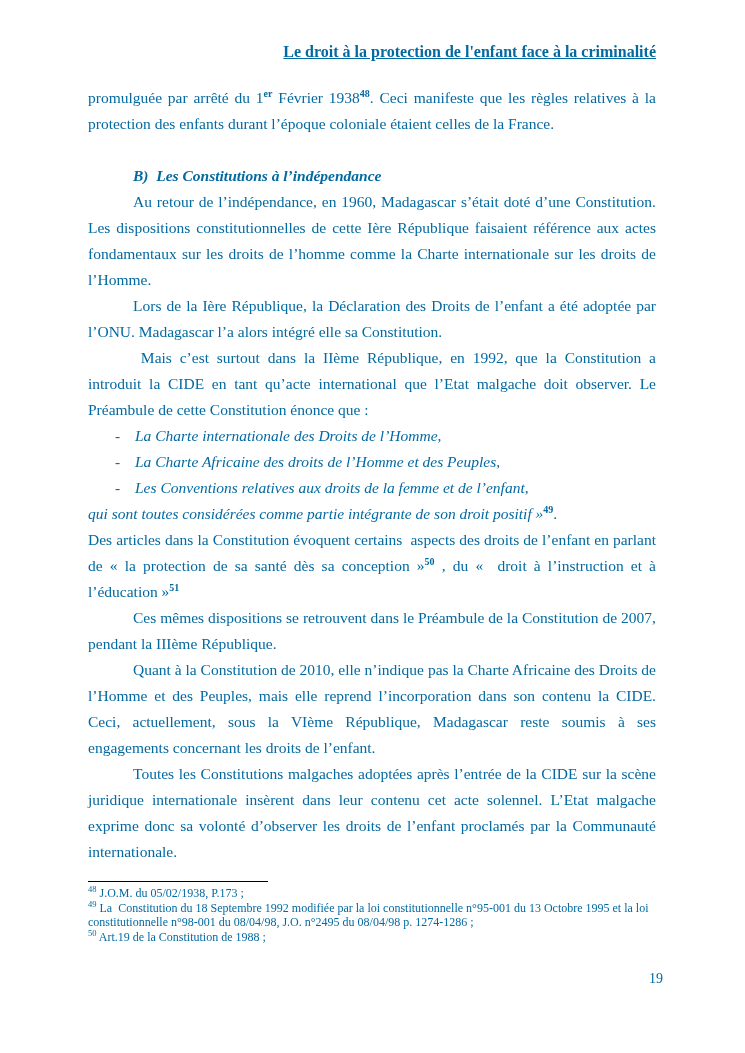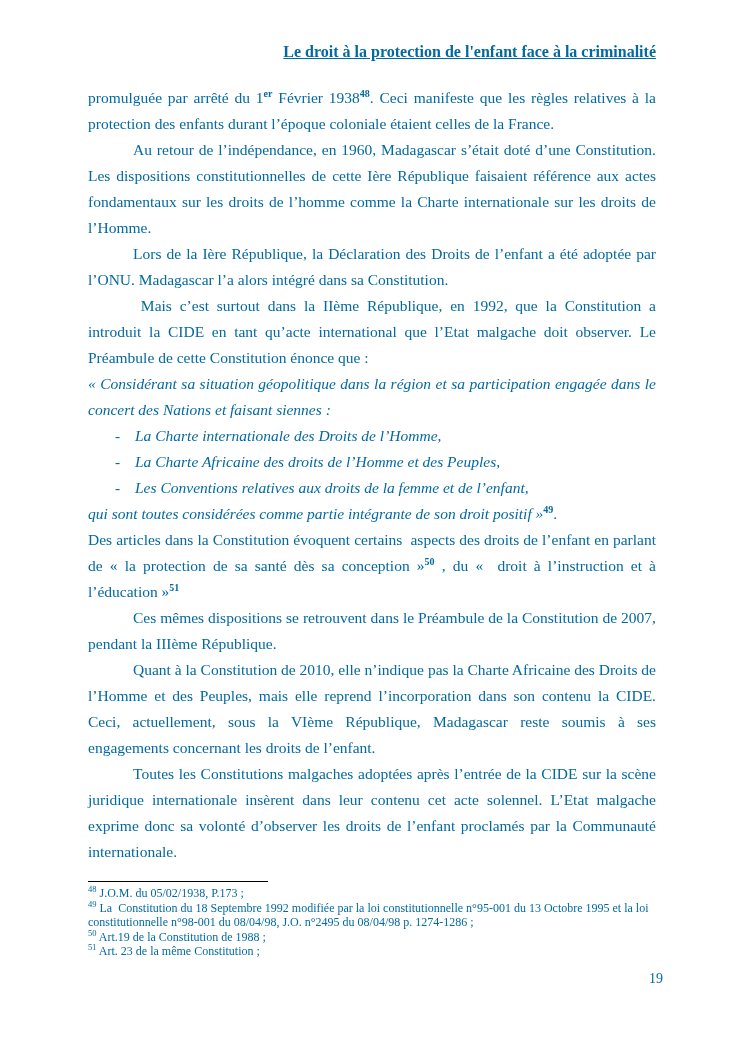--- a/index.html
+++ b/index.html
@@ -95,28 +95,28 @@
 </head>
 <body>
 
 <div class="page">
   <div class="content">
 
     <div class="doc-header">Le droit à la protection de l'enfant face à la criminalité</div>
 
     <p class="para"><span>promulguée par arrêté du 1</span><sup class="body-sup">er</sup><span> Février 1938</span><sup class="body-sup">48</sup><span>. Ceci manifeste que les règles relatives à la protection des enfants durant l’époque coloniale étaient celles de la France.</span></p>
 
+    <p class="section-heading">B)  Les Constitutions à l’indépendance</p>
 
     <p class="para indent">Au retour de l’indépendance, en 1960, Madagascar s’était doté d’une Constitution. Les dispositions constitutionnelles de cette Ière République faisaient référence aux actes fondamentaux sur les droits de l’homme comme la Charte internationale sur les droits de l’Homme.</p>
 
-    <p class="para indent">Lors de la Ière République, la Déclaration des Droits de l’enfant a été adoptée par l’ONU. Madagascar l’a alors intégré dans sa Constitution.</p>
+    <p class="para indent">Lors de la Ière République, la Déclaration des Droits de l’enfant a été adoptée par l’ONU. Madagascar l’a alors intégré elle sa Constitution.</p>
 
     <p class="para indent"> Mais c’est surtout dans la IIème République, en 1992, que la Constitution a introduit la CIDE en tant qu’acte international que l’Etat malgache doit observer. Le Préambule de cette Constitution énonce que :</p>
 
-    <p class="para italic">« Considérant sa situation géopolitique dans la région et sa participation engagée dans le concert des Nations et faisant siennes :</p>
 
     <div class="quote-list">
       <div class="li"><span class="dash">-</span><span>La Charte internationale des Droits de l’Homme,</span></div>
       <div class="li"><span class="dash">-</span><span>La Charte Africaine des droits de l’Homme et des Peuples,</span></div>
       <div class="li"><span class="dash">-</span><span>Les Conventions relatives aux droits de la femme et de l’enfant,</span></div>
     </div>
 
     <p class="para"><span class="italic">qui sont toutes considérées comme partie intégrante de son droit positif »</span><sup class="body-sup">49</sup><span>.</span></p>
 
     <p class="para"><span>Des articles dans la Constitution évoquent certains  aspects des droits de l’enfant en parlant de « la protection de sa santé dès sa conception »</span><sup class="body-sup">50</sup><span> , du «  droit à l’instruction et à l’éducation »</span><sup class="body-sup">51</sup></p>
@@ -125,19 +125,18 @@
 
     <p class="para indent">Quant à la Constitution de 2010, elle n’indique pas la Charte Africaine des Droits de l’Homme et des Peuples, mais elle reprend l’incorporation dans son contenu la CIDE. Ceci, actuellement, sous la VIème République, Madagascar reste soumis à ses engagements concernant les droits de l’enfant.</p>
 
     <p class="para indent">Toutes les Constitutions malgaches adoptées après l’entrée de la CIDE sur la scène juridique internationale insèrent dans leur contenu cet acte solennel. L’Etat malgache exprime donc sa volonté d’observer les droits de l’enfant proclamés par la Communauté internationale.</p>
 
     <div class="footnotes">
       <div class="fn-rule"></div>
       <div class="fn"><sup>48</sup><span> J.O.M. du 05/02/1938, P.173 ;</span></div>
       <div class="fn"><sup>49</sup><span> La  Constitution du 18 Septembre 1992 modifiée par la loi constitutionnelle n°95-001 du 13 Octobre 1995 et la loi constitutionnelle n°98-001 du 08/04/98, J.O. n°2495 du 08/04/98 p. 1274-1286 ;</span></div>
       <div class="fn"><sup>50</sup><span> Art.19 de la Constitution de 1988 ;</span></div>
-      <div class="fn"><sup>51</sup><span> Art. 23 de la même Constitution ;</span></div>
     </div>
 
   </div>
 
   <div class="page-number">19</div>
 </div>
 
 </body></html>

